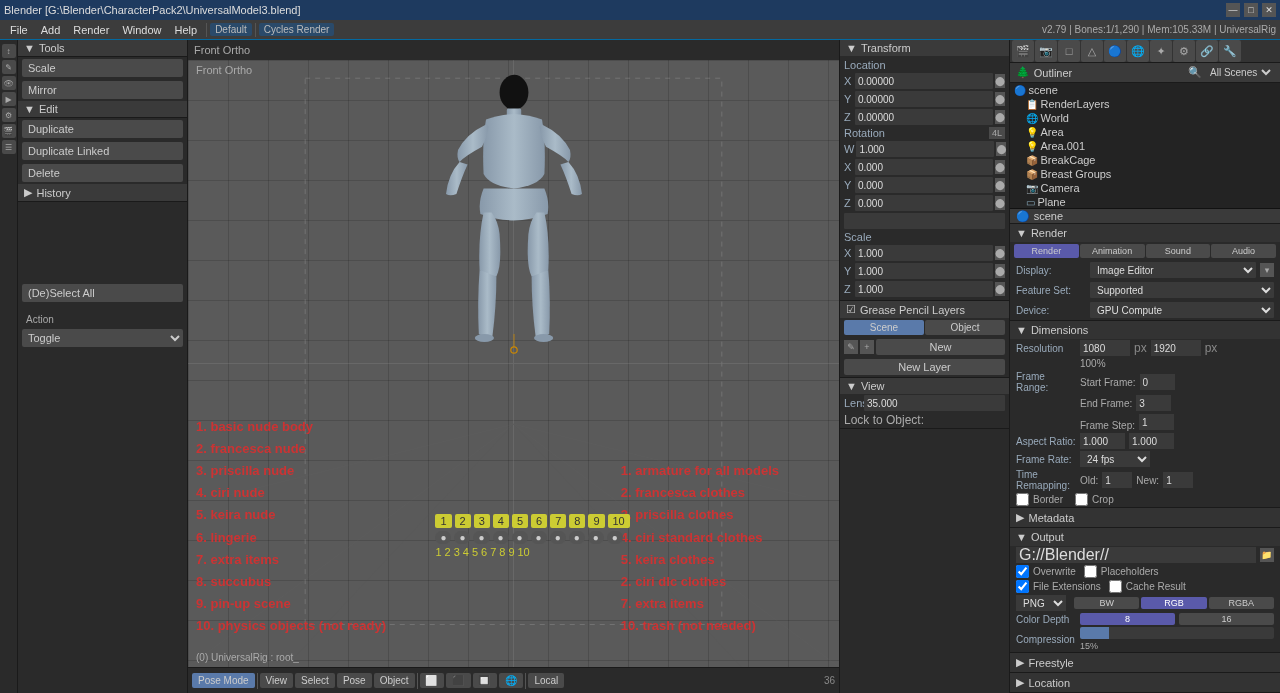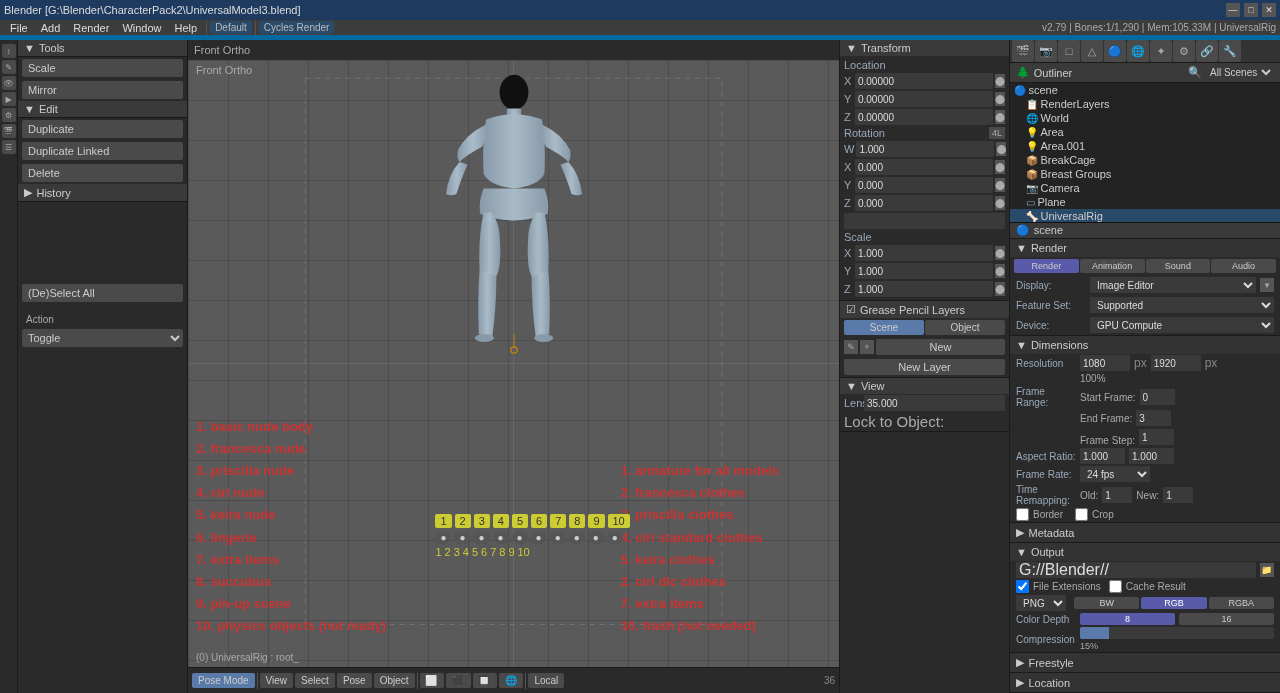--- a/index.html
+++ b/index.html
@@ -28,21 +28,21 @@
     #title-bar .win-btn { width: 14px; height: 14px; background: #555; display: flex; align-items: center; justify-content: center; font-size: 9px; cursor: pointer; }
 
     
     #menu-bar {
       height: 20px;
       background: #3c3c3c;
       display: flex;
       align-items: center;
       padding: 0 4px;
       gap: 1px;
-      border-bottom: 5px solid #0369a1;
+      border-bottom: 1px solid #0369a1;
     }
     .menu-item {
       padding: 2px 6px;
       cursor: pointer;
       color: #ddd;
       font-size: 11px;
     }
     .menu-sep { width: 1px; height: 14px; background: #555; margin: 0 2px; }
     #header-right {
       margin-left: auto;
@@ -794,21 +794,21 @@
     <div class="rpanel-section">
       <div class="rpanel-header">
         <span>▼</span>
         <span>View</span>
       </div>
       <div class="field-row">
         <span class="field-label">Lens:</span>
         <input class="field-input" value="35.000" readonly="" style="">
       </div>
       <div class="field-row">
-        <span style="font-size:15px;color:#aaa;">Lock to Object:</span>
+        <span style="font-size:12px;color:#aaa;">Lock to Object:</span>
       </div>
     </div>
   </div>
 
   <div id="far-right-panel">
 
     <div id="prop-icons">
       <button class="prop-icon-btn">🎬</button>
       <button class="prop-icon-btn">📷</button>
       <button class="prop-icon-btn">□</button>
@@ -980,20 +980,26 @@
       <div class="prop-section-header">
         <span>▼</span>
         <span>Output</span>
       </div>
       <div class="dim-row">
         <input style="flex: 1 1 0%; background: rgb(58, 58, 58); border: none; color: rgb(221, 221, 221); font-size: 16px; padding: 1px 3px; height: 16px;" value="G://Blender//">
         <button class="pf-btn">📁</button>
       </div>
       <div class="dim-row">
         <input type="checkbox" checked="" style="">
+        <span style="font-size:10px;color:#aaa;">Overwrite</span>
+        <input type="checkbox" style="margin-left: 4px;">
+        <span style="font-size:10px;color:#aaa;">Placeholders</span>
+      </div>
+      <div class="dim-row">
+        <input type="checkbox" checked="" style="">
         <span style="font-size:10px;color:#aaa;">File Extensions</span>
         <input type="checkbox" style="margin-left: 4px;">
         <span style="font-size:10px;color:#aaa;">Cache Result</span>
       </div>
       <div class="dim-row">
         <select style="background:#3a3a3a;border:none;color:#ddd;font-size:10px;padding:1px 3px;height:16px;width:50px;">
           <option>PNG</option>
         </select>
         <div class="color-depth-row" style="flex:1;padding:0;margin-left:4px;">
           <button class="color-mode-btn">BW</button>

